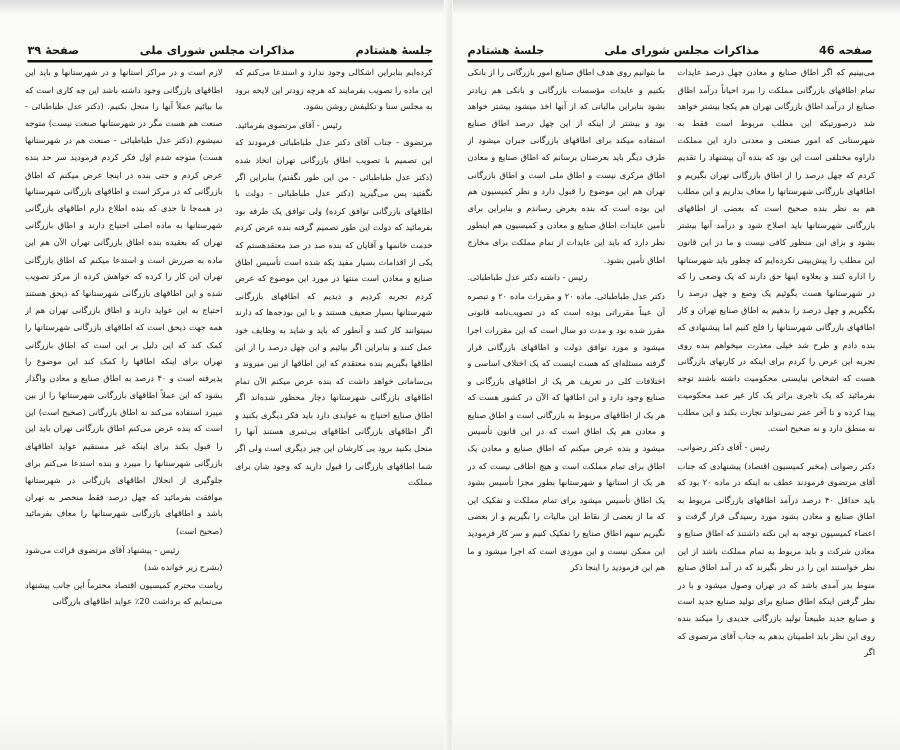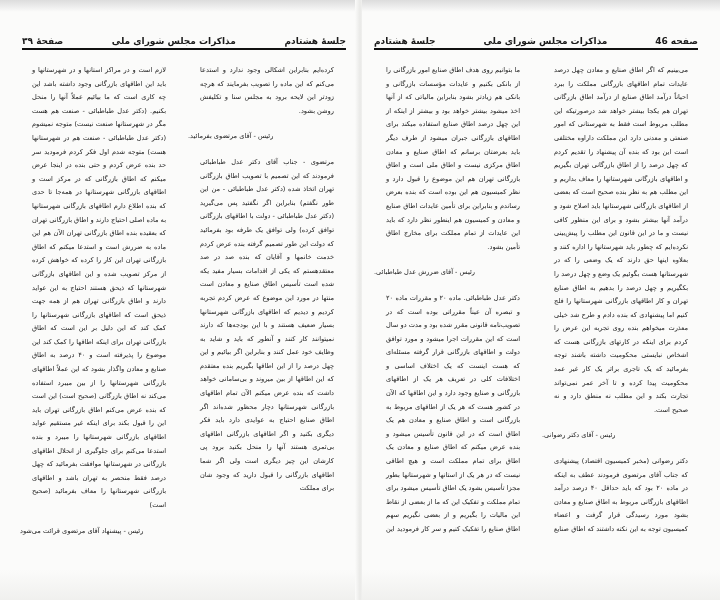--- a/index.html
+++ b/index.html
@@ -39,21 +39,21 @@
       position: absolute; top: 52px; bottom: 60px;
       display: flex; flex-direction: row-reverse; gap: 10px;
     }
     .page.left .columns { left: 20px; right: 12px; }
     .page.right .columns { left: 12px; right: 20px; }
     .col {
       flex: 1; direction: rtl; text-align: justify;
       font-size: 6.6px; line-height: 13.6px;
       overflow: hidden;
     }
-    .col p { margin: 12px; }
+    .col p { margin: 0; }
     .col .speaker { font-weight: normal; }
     .col .center { text-align: right; }
     .col .chair { text-align: left; margin: 1px 0; }
     .bottomfade {
       position: absolute; left: 0; right: 0; bottom: 0; height: 30px;
       background: linear-gradient(180deg, rgba(251,251,250,0), #f0f0ee);
     }
   </style>
 </head>
 <body>
@@ -91,18 +91,18 @@
     <span>جلسهٔ هشتادم</span>
   </div>
   <div class="columns">
     <div class="col">
       <p>می‌بینیم که اگر اطاق صنایع و معادن چهل درصد عایدات تمام اطاقهای بازرگانی مملکت را ببرد احیاناً درآمد اطاق صنایع از درآمد اطاق بازرگانی تهران هم یکجا بیشتر خواهد شد درصورتیکه این مطلب مربوط است فقط به شهرستانی که امور صنعتی و معدنی دارد این مملکت داراوه مختلفی است این بود که بنده آن پیشنهاد را تقدیم کردم که چهل درصد را از اطاق بازرگانی تهران بگیریم و اطاقهای بازرگانی شهرستانها را معاف بداریم و این مطلب هم به نظر بنده صحیح است که بعضی از اطاقهای بازرگانی شهرستانها باید اصلاح شود و درآمد آنها بیشتر بشود و برای این منظور کافی نیست و ما در این قانون این مطلب را پیش‌بینی نکرده‌ایم که چطور باید شهرستانها را اداره کنند و بعلاوه اینها حق دارند که یک وضعی را که در شهرستانها هست بگوئیم یک وضع و چهل درصد را بکگیریم و چهل درصد را بدهیم به اطاق صنایع تهران و کار اطاقهای بازرگانی شهرستانها را فلج کنیم اما پیشنهادی که بنده دادم و طرح شد خیلی معذرت میخواهم بنده روی تجربه این عرض را کردم برای اینکه در کارتهای بازرگانی هست که اشخاص نبایستی محکومیت داشته باشند توجه بفرمائید که یک تاجری براثر یک کار غیر عمد محکومیت پیدا کرده و تا آخر عمر نمی‌تواند تجارت بکند و این مطلب نه منطق دارد و نه صحیح است.</p>
       <p class="chair">رئیس - آقای دکتر رضوانی.</p>
       <p><span class="speaker">دکتر رضوانی</span> <span>(مخبر کمیسیون اقتصاد) پیشنهادی که جناب آقای مرتضوی فرمودند عطف به اینکه در ماده ۲۰ بود که باید حداقل ۴۰ درصد درآمد اطاقهای بازرگانی مربوط به اطاق صنایع و معادن بشود مورد رسیدگی قرار گرفت و اعضاء کمیسیون توجه به این نکته داشتند که اطاق صنایع و معادن شرکت و باید مربوط به تمام مملکت باشد از این نظر خواستند این را در نظر بگیرند که در آمد اطاق صنایع منوط بدر آمدی باشد که در تهران وصول میشود و با در نظر گرفتن اینکه اطاق صنایع برای تولید صنایع جدید است و صنایع جدید طبیعتاً تولید بازرگانی جدیدی را میکند بنده روی این نظر باید اطمینان بدهم به جناب آقای مرتضوی که اگر</span></p>
     </div>
     <div class="col">
       <p>ما بتوانیم روی هدف اطاق صنایع امور بازرگانی را از بانکی بکنیم و عایدات مؤسسات بازرگانی و بانکی هم زیادتر بشود بنابراین مالیاتی که از آنها اخذ میشود بیشتر خواهد بود و بیشتر از اینکه از این چهل درصد اطاق صنایع استفاده میکند برای اطاقهای بازرگانی جبران میشود از طرف دیگر باید بعرضتان برسانم که اطاق صنایع و معادن اطاق مرکزی نیست و اطاق ملی است و اطاق بازرگانی تهران هم این موضوع را قبول دارد و نظر کمیسیون هم این بوده است که بنده بعرض رساندم و بنابراین برای تأمین عایدات اطاق صنایع و معادن و کمیسیون هم اینطور نظر دارد که باید این عایدات از تمام مملکت برای مخارج اطاق تأمین بشود.</p>
-      <p class="chair">رئیس - آقای ضررش عدل طباطبائی.</p>
+      <p class="chair">رئیس - داشته دکتر عدل طباطبائی.</p>
       <p><span class="speaker">دکتر عدل طباطبائی.</span> <span>ماده ۲۰ و مقررات ماده ۲۰ و تبصره آن عیناً مقرراتی بوده است که در تصویب‌نامه قانونی مقرر شده بود و مدت دو سال است که این مقررات اجرا میشود و مورد توافق دولت و اطاقهای بازرگانی قرار گرفته مسئله‌ای که هست اینست که یک اختلاف اساسی و اختلافات کلی در تعریف هر یک از اطاقهای بازرگانی و صنایع وجود دارد و این اطاقها که الآن در کشور هست که هر یک از اطاقهای مربوط به بازرگانی است و اطاق صنایع و معادن هم یک اطاق است که در این قانون تأسیس میشود و بنده عرض میکنم که اطاق صنایع و معادن یک اطاق برای تمام مملکت است و هیچ اطاقی نیست که در هر یک از استانها و شهرستانها بطور مجزا تأسیس بشود یک اطاق تأسیس میشود برای تمام مملکت و تفکیک این که ما از بعضی از نقاط این مالیات را بگیریم و از بعضی نگیریم سهم اطاق صنایع را تفکیک کنیم و سر کار فرمودید این ممکن نیست و این موردی است که اجرا میشود و ما هم این فرمودید را اینجا ذکر</span></p>
     </div>
   </div>
   <div class="bottomfade"></div>
 </div>
 
 </body></html>

